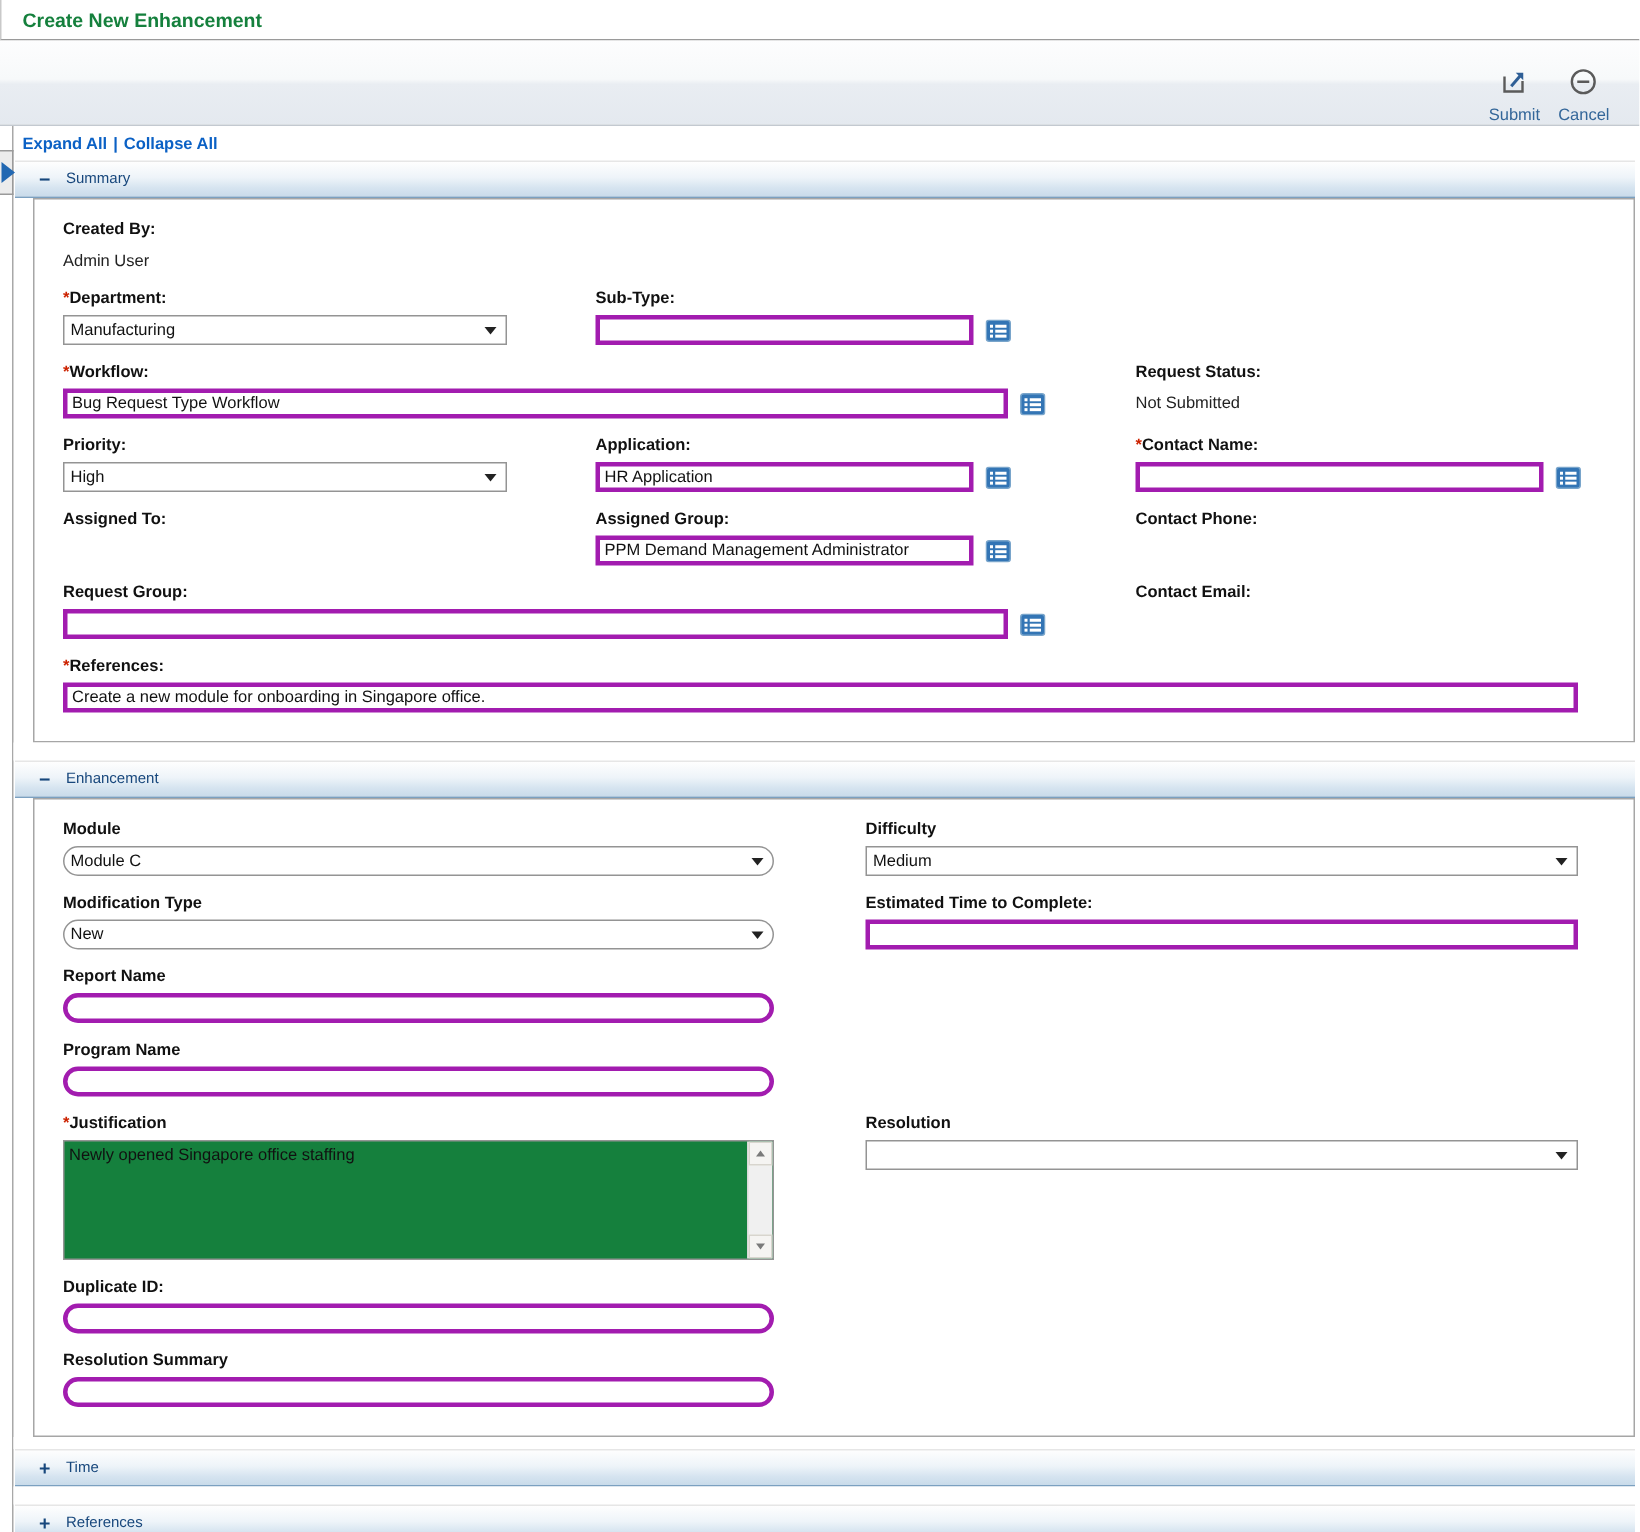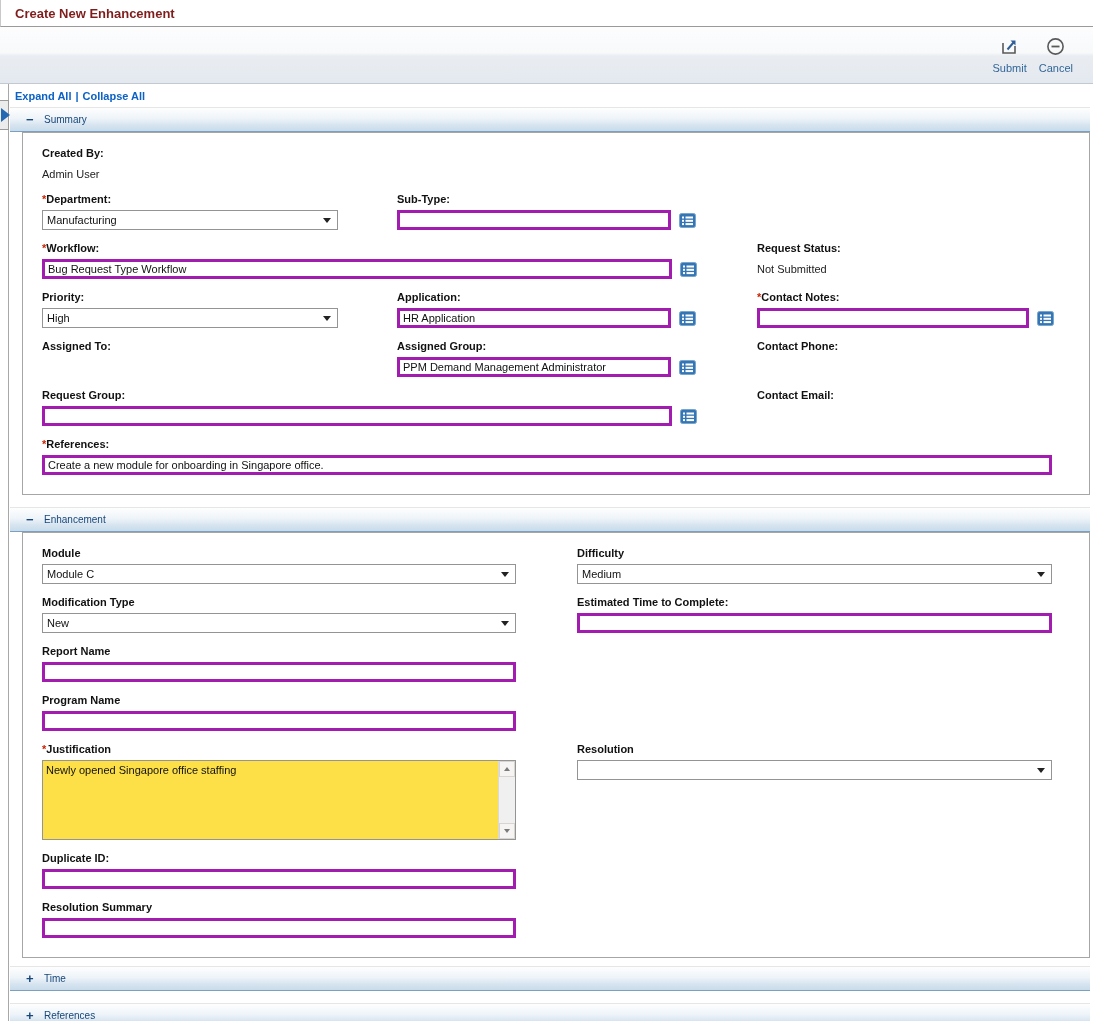--- a/index.html
+++ b/index.html
@@ -2,26 +2,26 @@
 <html><head>
 <meta charset="utf-8">
 <style>
   * { margin:0; padding:0; box-sizing:border-box; }
   body { background:#fff; font-family:"Liberation Sans", sans-serif; font-size:11px; color:#000; }
   .page { width:1093px; min-height:1021px; background:#fff; position:relative; }
 
   
   .titlebar { height:27px; background:#fff; border-bottom:1px solid #9a9a9a; border-left:1px solid #c9c9c9;
               display:flex; align-items:center; padding-left:14px; }
-  .titlebar span { font-weight:bold; font-size:13px; color:#7f1d1d; }
+  .titlebar span { font-weight:bold; font-size:13px; color:#15803d; }
 
   
   .toolbar { height:57px; border-bottom:1px solid #c3c9d0;
              background:linear-gradient(180deg,#fdfdfe 0%,#f7f9fa 46%,#e9edf2 52%,#e4e9ef 100%);
-             display:flex; justify-content:flex-end; align-items:center; padding-right:14px; }
+             display:flex; justify-content:flex-end; align-items:flex-end; padding-right:14px; }
   .tb-divider { width:1px; background:#c6cbd2; margin:7px 16px 7px 0; }
   .tb-btn { display:flex; flex-direction:column; align-items:center; justify-content:center;
             padding:0 6px; cursor:pointer; }
   .tb-btn .tb-label { color:#336699; font-size:11px; margin-top:3px; }
 
   
   .content { border-left:1px solid #a8a8a8; margin-left:8px; padding-bottom:10px; }
   .links-row { padding:6px 0 5px 6px; }
   .links-row a { color:#0b61c5; font-weight:bold; text-decoration:none; cursor:pointer; }
   .links-row .sep { color:#0b61c5; font-weight:bold; margin:0 4px; }
@@ -61,25 +61,25 @@
          font-size:11px; padding:1px 3px; color:#111; }
   .combo { height:20px; border:1px solid #949494; background:#fff; display:flex; align-items:center;
            justify-content:space-between; padding:0 6px 0 4px; cursor:pointer; }
   .combo .combo-val { font-size:11px; color:#111; }
   .combo .arrow { width:0; height:0; border-left:4px solid transparent; border-right:4px solid transparent;
                   border-top:5px solid #222; }
 
   .lookup { display:inline-flex; cursor:pointer; line-height:0; }
 
   
-  .w296{width:296px;} .w274{width:274px;} .w630{width:630px;} .w272{width:272px;}
-  .w1010{width:1010px;} .w474{width:474px;} .w475{width:475px;}
-
-  
-  .ta { position:relative; width:474px; height:80px; border:1px solid #949494; background:#fde047; overflow:hidden; }
+  .w296{width:296px;} .w274{width:252px;} .w630{width:630px;} .w272{width:272px;}
+  .w1010{width:1010px;} .w474{width:474px;border-radius:10px;} .w475{width:475px;}
+
+  
+  .ta { position:relative; width:474px; height:80px; border:1px solid #949494; background:#15803d; overflow:hidden; }
   .ta .ta-text { position:absolute; left:3px; top:2px; right:20px; color:#111; line-height:14px; }
   .ta .sbar { position:absolute; right:0; top:0; width:17px; height:100%; background:#f0f0f0;
               border-left:1px solid #d9d9d9; display:flex; flex-direction:column; justify-content:space-between; }
   .ta .sbtn { height:16px; background:#f5f4f2; border:1px solid #d8d5ce; display:flex; align-items:center; justify-content:center; }
   .ta .sb-up { width:0;height:0;border-left:3px solid transparent;border-right:3px solid transparent;border-bottom:4px solid #7a7a7a; }
   .ta .sb-dn { width:0;height:0;border-left:3px solid transparent;border-right:3px solid transparent;border-top:4px solid #7a7a7a; }
 </style>
 </head>
 <body>
 
@@ -198,21 +198,21 @@
                 <rect x="6.5" y="3.5" width="7.5" height="2" fill="#fff"></rect>
                 <rect x="3" y="6.8" width="2" height="2" fill="#fff"></rect>
                 <rect x="6.5" y="6.8" width="7.5" height="2" fill="#fff"></rect>
                 <rect x="3" y="10.1" width="2" height="2" fill="#fff"></rect>
                 <rect x="6.5" y="10.1" width="7.5" height="2" fill="#fff"></rect>
               </svg>
           </span>
         </div>
       </div>
       <div class="field">
-        <div class="flabel"><span class="req">*</span><span>Contact Notes:</span></div>
+        <div class="flabel"><span class="req">*</span><span>Contact Name:</span></div>
         <div class="ctl-row">
           <input class="tin w272" value="" style="">
           <span class="lookup">
             <svg width="17" height="15" viewBox="0 0 17 15">
                 <rect x="0.5" y="0.5" width="16" height="14" rx="2" fill="#3375b5" stroke="#79a5cb"></rect>
                 <rect x="3" y="3.5" width="2" height="2" fill="#fff"></rect>
                 <rect x="6.5" y="3.5" width="7.5" height="2" fill="#fff"></rect>
                 <rect x="3" y="6.8" width="2" height="2" fill="#fff"></rect>
                 <rect x="6.5" y="6.8" width="7.5" height="2" fill="#fff"></rect>
                 <rect x="3" y="10.1" width="2" height="2" fill="#fff"></rect>

